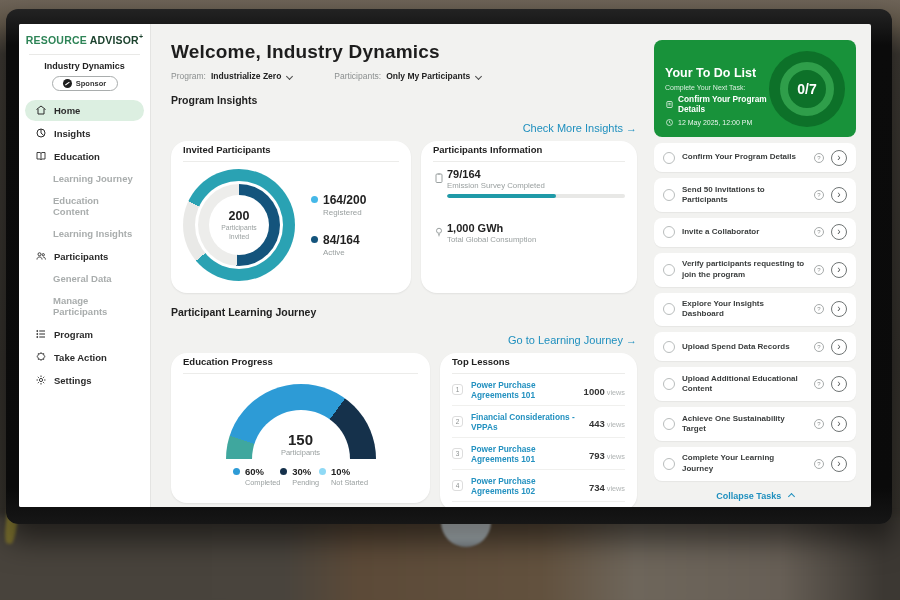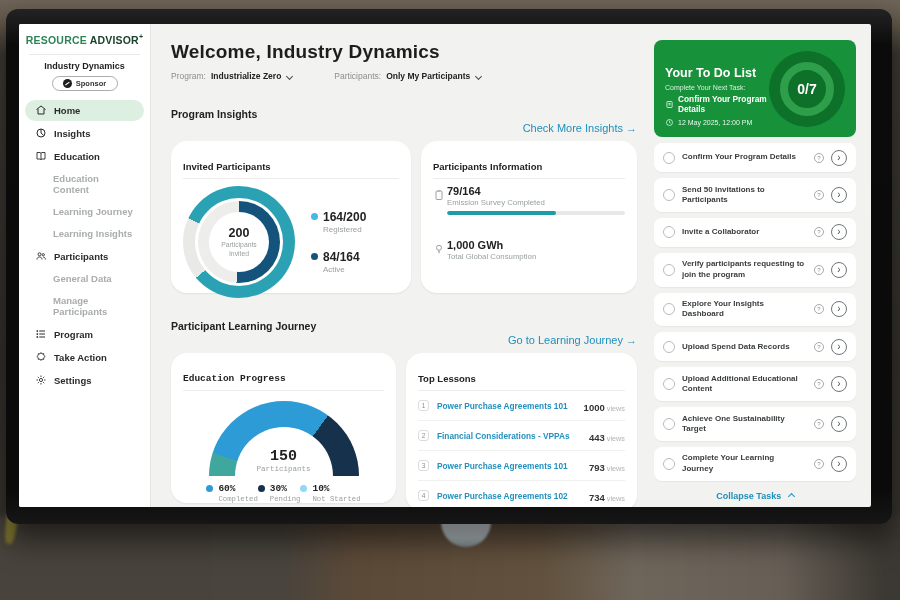--- a/index.html
+++ b/index.html
@@ -42,25 +42,25 @@
   .nav-item svg { width:12px; height:12px; flex-shrink:0; }
 
   
   .main { flex:1; min-width:0; padding:10px 10px 0 20px; }
   .welcome { font-size:19px; font-weight:bold; color:#1d1d1d; margin:7px 0 8px; letter-spacing:.2px; }
   .filters { display:flex; gap:42px; align-items:center; font-size:8.5px; color:#8b8f8f; }
   .filter { display:flex; align-items:flex-end; }
   .filter-value { font-weight:bold; color:#222; margin-left:5px; }
   .chevdown { width:5px; height:5px; border-right:1.4px solid #4a4a4a; border-bottom:1.4px solid #4a4a4a;
     transform:rotate(45deg); display:inline-block; margin-left:6px; margin-bottom:2px; }
-  .section-head { display:flex; justify-content:space-between; align-items:center; margin:13px 0 7px; }
+  .section-head { display:flex; justify-content:space-between; align-items:flex-start; margin:13px 0 7px; }
   .section-title { font-size:10.5px; font-weight:bold; color:#222; }
   .section-link { font-size:11px; font-weight:normal; color:#1e8fbe; cursor:pointer;margin-top:28px; }
   .cards { display:flex; gap:10px; }
-  .card { background:#fff; border-radius:16px; box-shadow:0 1px 2px rgba(0,0,0,.07); padding:20px 12px; }
+  .card { background:#fff; border-radius:16px; box-shadow:0 1px 2px rgba(0,0,0,.07); padding:3px 12px; }
   .card-title { font-size:9.5px; font-weight:bold; color:#222; padding-bottom:6px; border-bottom:1px solid #ececea; }
 
   .card-invited { width:246px; height:152px; }
   .invited-body { display:flex; align-items:center; margin-top:7px; }
   .donut { position:relative; width:112px; height:112px; flex-shrink:0; }
   .ring-outer,.ring-inner { position:absolute; border-radius:50%; }
   .ring-outer { left:0; top:0; width:112px; height:112px; }
   .ring-outer-hole { position:absolute; left:12px; top:12px; width:88px; height:88px; border-radius:50%; background:#fff; }
   .ring-inner { left:15px; top:15px; width:82px; height:82px; }
   .ring-inner-hole { position:absolute; left:11px; top:11px; width:60px; height:60px; border-radius:50%; background:#fff;
@@ -75,21 +75,21 @@
 
   .card-info { flex:1; height:152px; }
   .info-body { margin-top:6px; }
   .stat { display:flex; gap:2px; margin-bottom:24px; }
   .stat svg { width:12px; height:12px; margin-top:4px; flex-shrink:0; color:#9aa0a0; }
   .stat-value { font-size:11px; font-weight:bold; color:#222; }
   .stat-label { font-size:7.8px; color:#9aa0a0; margin-top:1px; }
   .stat-bar { height:3.5px; background:#e8e8e6; border-radius:2px; width:178px; margin-top:4px; overflow:hidden; }
   .stat-fill { height:100%; border-radius:2px; }
 
-  .card-edu { width:225px; height:150px;font-family:Liberation Mono, monospace; }
+  .card-edu { width:259px; height:150px; }
   .gauge-wrap { width:150px; height:76px; margin:10px auto 2px; position:relative; overflow:hidden; }
   .gauge-arc { position:absolute; left:0; top:0; width:150px; height:150px; border-radius:50%; }
   .gauge-hole { position:absolute; left:26px; top:26px; width:98px; height:98px; border-radius:50%; background:#fff;
     text-align:center; }
   .gauge-value { font-size:15px; font-weight:bold; color:#222; margin-top:21px; }
   .gauge-label { font-size:7.5px; color:#9aa0a0; }
   .edu-legend { display:flex; justify-content:center; margin-top:6px; }
   .edu-legend .legend-value { font-size:9.5px; }
   .edu-legend .legend-label { font-size:7.3px; }
   .edu-legend .legend-dot { top:2px; }
@@ -165,24 +165,24 @@
             <span>Insights</span>
           </div>
           <div class="nav-item">
             <svg viewBox="0 0 24 24" fill="none" stroke="#2b2b2b" stroke-width="1.8">
                 <path d="M4 5 H10 C11 5 12 6 12 7 C12 6 13 5 14 5 H20 V18 H14 C13 18 12 19 12 20 C12 19 11 18 10 18 H4 Z"></path>
                 <path d="M12 7 V19"></path>
               </svg>
             <span>Education</span>
           </div>
           <div class="nav-item sub">
+            <span>Learning Journey</span>
+          </div>
+          <div class="nav-item sub">
             <span>Education Content</span>
-          </div>
-          <div class="nav-item sub">
-            <span>Learning Journey</span>
           </div>
           <div class="nav-item sub">
             <span>Learning Insights</span>
           </div>
           <div class="nav-item">
             <svg viewBox="0 0 24 24" fill="none" stroke="#2b2b2b" stroke-width="1.8">
                 <circle cx="9" cy="8.5" r="3"></circle>
                 <path d="M4 19 c0-3.2 2.2-5 5-5 s5 1.8 5 5"></path>
                 <circle cx="16.5" cy="9.5" r="2.3"></circle>
                 <path d="M16.5 14.2 c2.8 0 4.3 2 4.3 4.8"></path>

